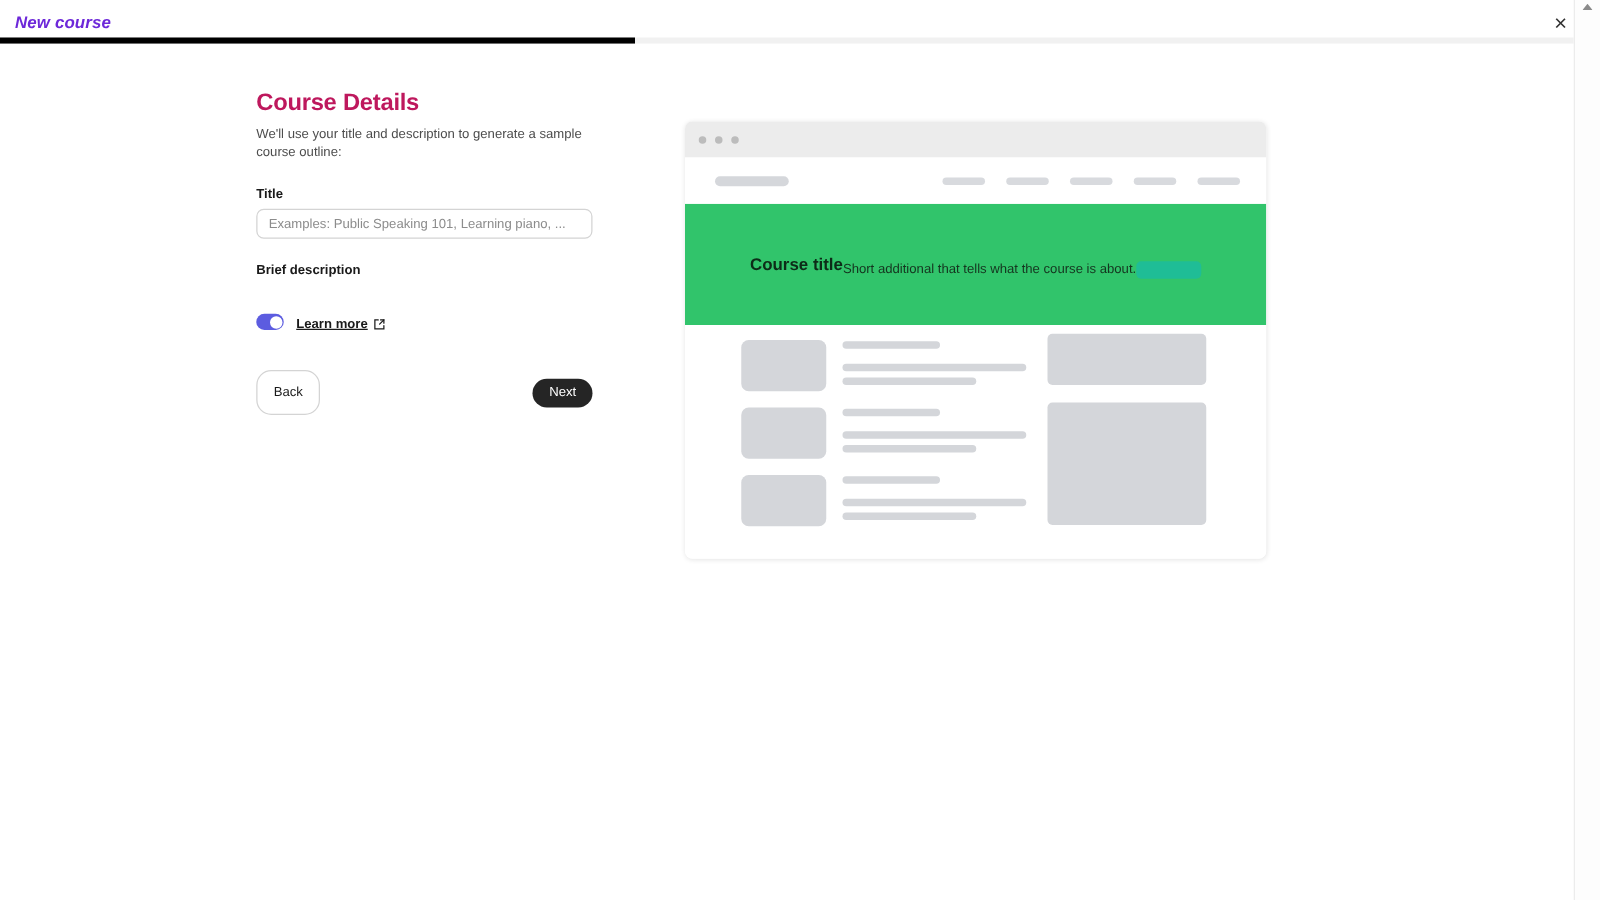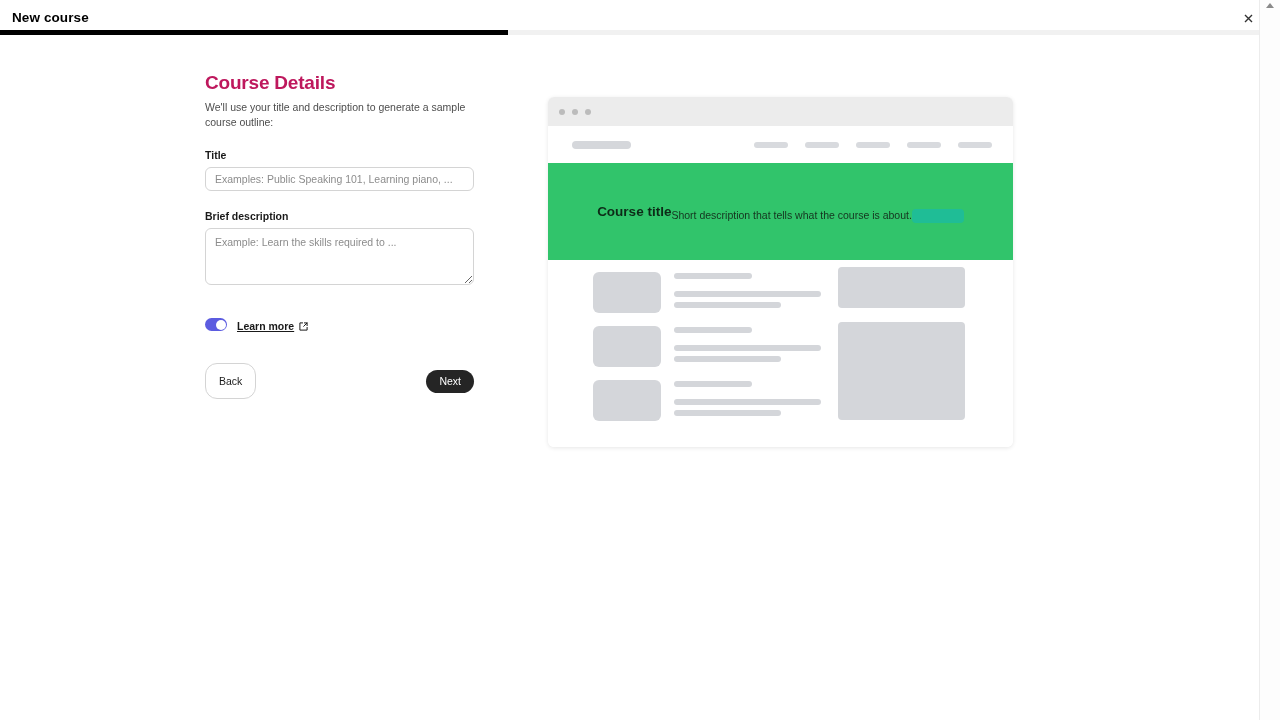--- a/index.html
+++ b/index.html
@@ -14,21 +14,22 @@
   }
 
   
   #topbar {
     position: absolute; top: 0; left: 0; width: 1259px; height: 35px;
     background: #ffffff;
   }
   #topbar-title {
     position: absolute; left: 12px; top: 10px;
     font-size: 13.5px; font-weight: bold; letter-spacing: .1px;
-    color: #000000;
+    color: #6d28d9;
+    font-style: italic;
   }
   #close-btn {
     position: absolute; right: 2px; top: 9px;
     width: 18px; height: 18px;
     display: flex; align-items: center; justify-content: center;
     cursor: pointer;
   }
   #close-btn svg { display: block; }
 
   
@@ -218,21 +219,20 @@
   <div id="form-col">
     <h1 id="form-heading">Course Details</h1>
     <p id="form-subtitle">We'll use your title and description to generate a sample course outline:</p>
 
     <label class="field-label">Title</label>
     <input class="text-input" type="text" placeholder="Examples: Public Speaking 101, Learning piano, ..." style="">
 
     <div class="spacer-20"></div>
 
     <label class="field-label">Brief description</label>
-    <textarea class="text-area" placeholder="Example: Learn the skills required to ..." style=""></textarea>
 
     
     <div id="toggle-row">
       <div id="toggle-switch">
         <div id="toggle-knob"></div>
       </div>
       <div id="toggle-text-wrap">
         <div id="learn-more-row">
           <span id="learn-more-link">Learn more</span>
           <span id="external-link-icon">
@@ -267,21 +267,21 @@
         <div class="nav-pill"></div>
         <div class="nav-pill"></div>
         <div class="nav-pill"></div>
         <div class="nav-pill"></div>
         <div class="nav-pill"></div>
       </div>
     </div>
 
     <div id="hero">
       <div id="hero-title">Course title</div>
-      <div id="hero-desc">Short description that tells what the course is about.</div>
+      <div id="hero-desc">Short additional that tells what the course is about.</div>
       <div id="hero-cta"></div>
     </div>
 
     <div id="skeleton-body">
 
       <div class="sk sk-thumb" style="left:45px; top:12px;"></div>
       <div class="sk sk-line" style="left:126px; top:13px; width:78px;"></div>
       <div class="sk sk-line" style="left:126px; top:31px; width:147px;"></div>
       <div class="sk sk-line" style="left:126px; top:42px; width:107px;"></div>
       <div class="sk sk-block" style="left:290px; top:7px; width:127px; height:41px;"></div>

